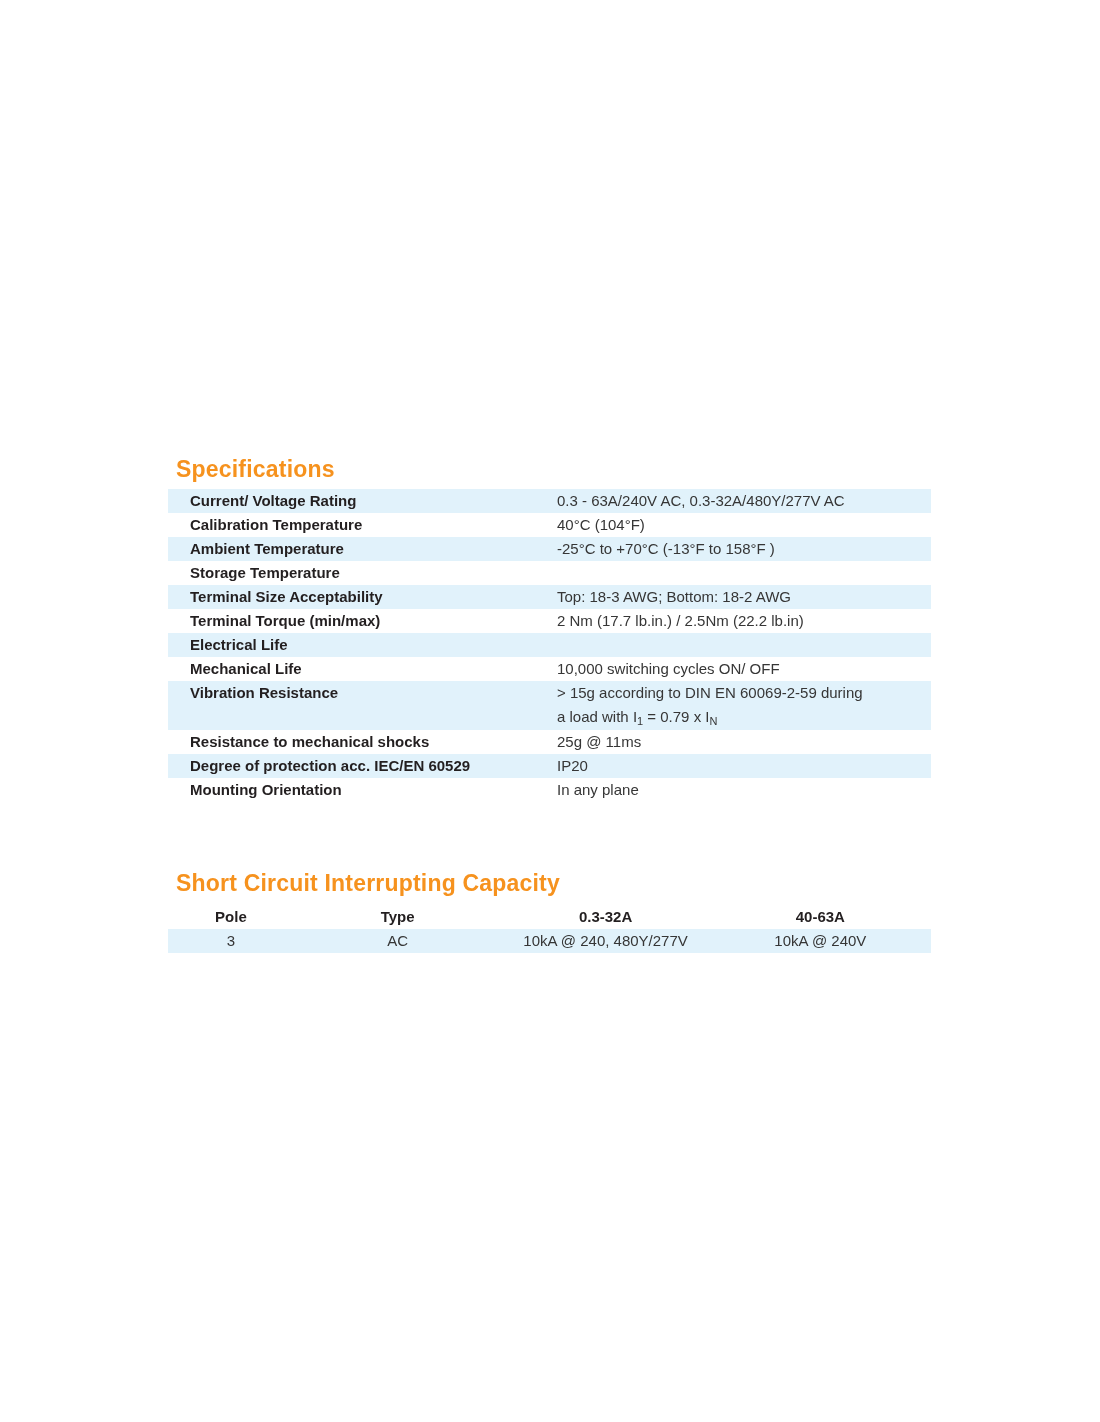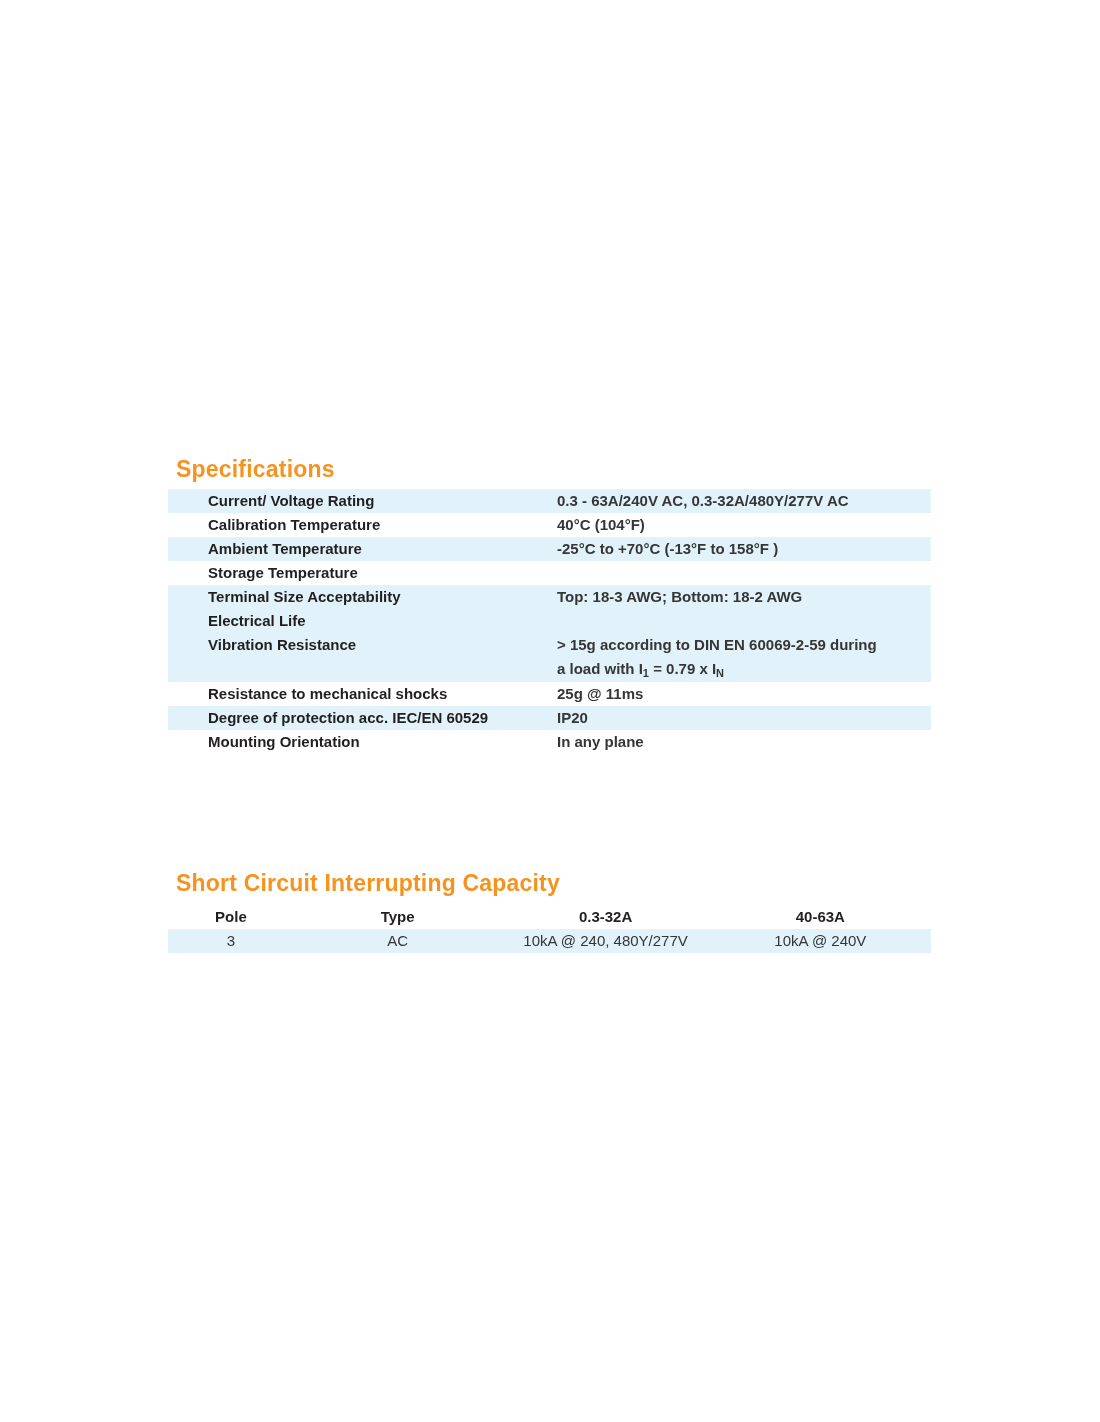--- a/index.html
+++ b/index.html
@@ -40,30 +40,29 @@
   }
   .spec-row{
     display:flex;
     align-items:flex-start;
     min-height:24px;
     line-height:24px;
   }
   .spec-row.blue{background:var(--row-blue);}
   .spec-label{
     width:389px;
-    padding-left:40px;
+    padding-left:22px;
     font-weight:bold;
     color:var(--label-color);
     white-space:nowrap;
   }
   .spec-value{
     flex:1;
     color:var(--value-color);
     white-space:nowrap;
-    font-weight:bold;
   }
   .spec-value .vline{display:block;line-height:24px;}
   .sub{
     font-size:11px;
     position:relative;
     top:3px;
   }
 
   
   .scic-table{
@@ -112,25 +111,33 @@
 
     <div class="spec-row">
       <div class="spec-label">Storage Temperature</div>
     </div>
 
     <div class="spec-row blue">
       <div class="spec-label">Terminal Size Acceptability</div>
       <div class="spec-value">Top: 18-3 AWG; Bottom: 18-2 AWG</div>
     </div>
 
+    <div class="spec-row">
+      <div class="spec-label">Terminal Torque (min/max)</div>
+      <div class="spec-value">2 Nm (17.7 lb.in.) / 2.5Nm (22.2 lb.in)</div>
+    </div>
 
     <div class="spec-row blue">
       <div class="spec-label">Electrical Life</div>
     </div>
 
+    <div class="spec-row">
+      <div class="spec-label">Mechanical Life</div>
+      <div class="spec-value">10,000 switching cycles ON/ OFF</div>
+    </div>
 
     <div class="spec-row blue">
       <div class="spec-label">Vibration Resistance</div>
       <div class="spec-value">
         <span class="vline">&gt; 15g according to DIN EN 60069-2-59 during</span>
         <span class="vline"><span>a load with I</span><span class="sub">1</span><span> = 0.79 x I</span><span class="sub">N</span></span>
       </div>
     </div>
 
     <div class="spec-row">

